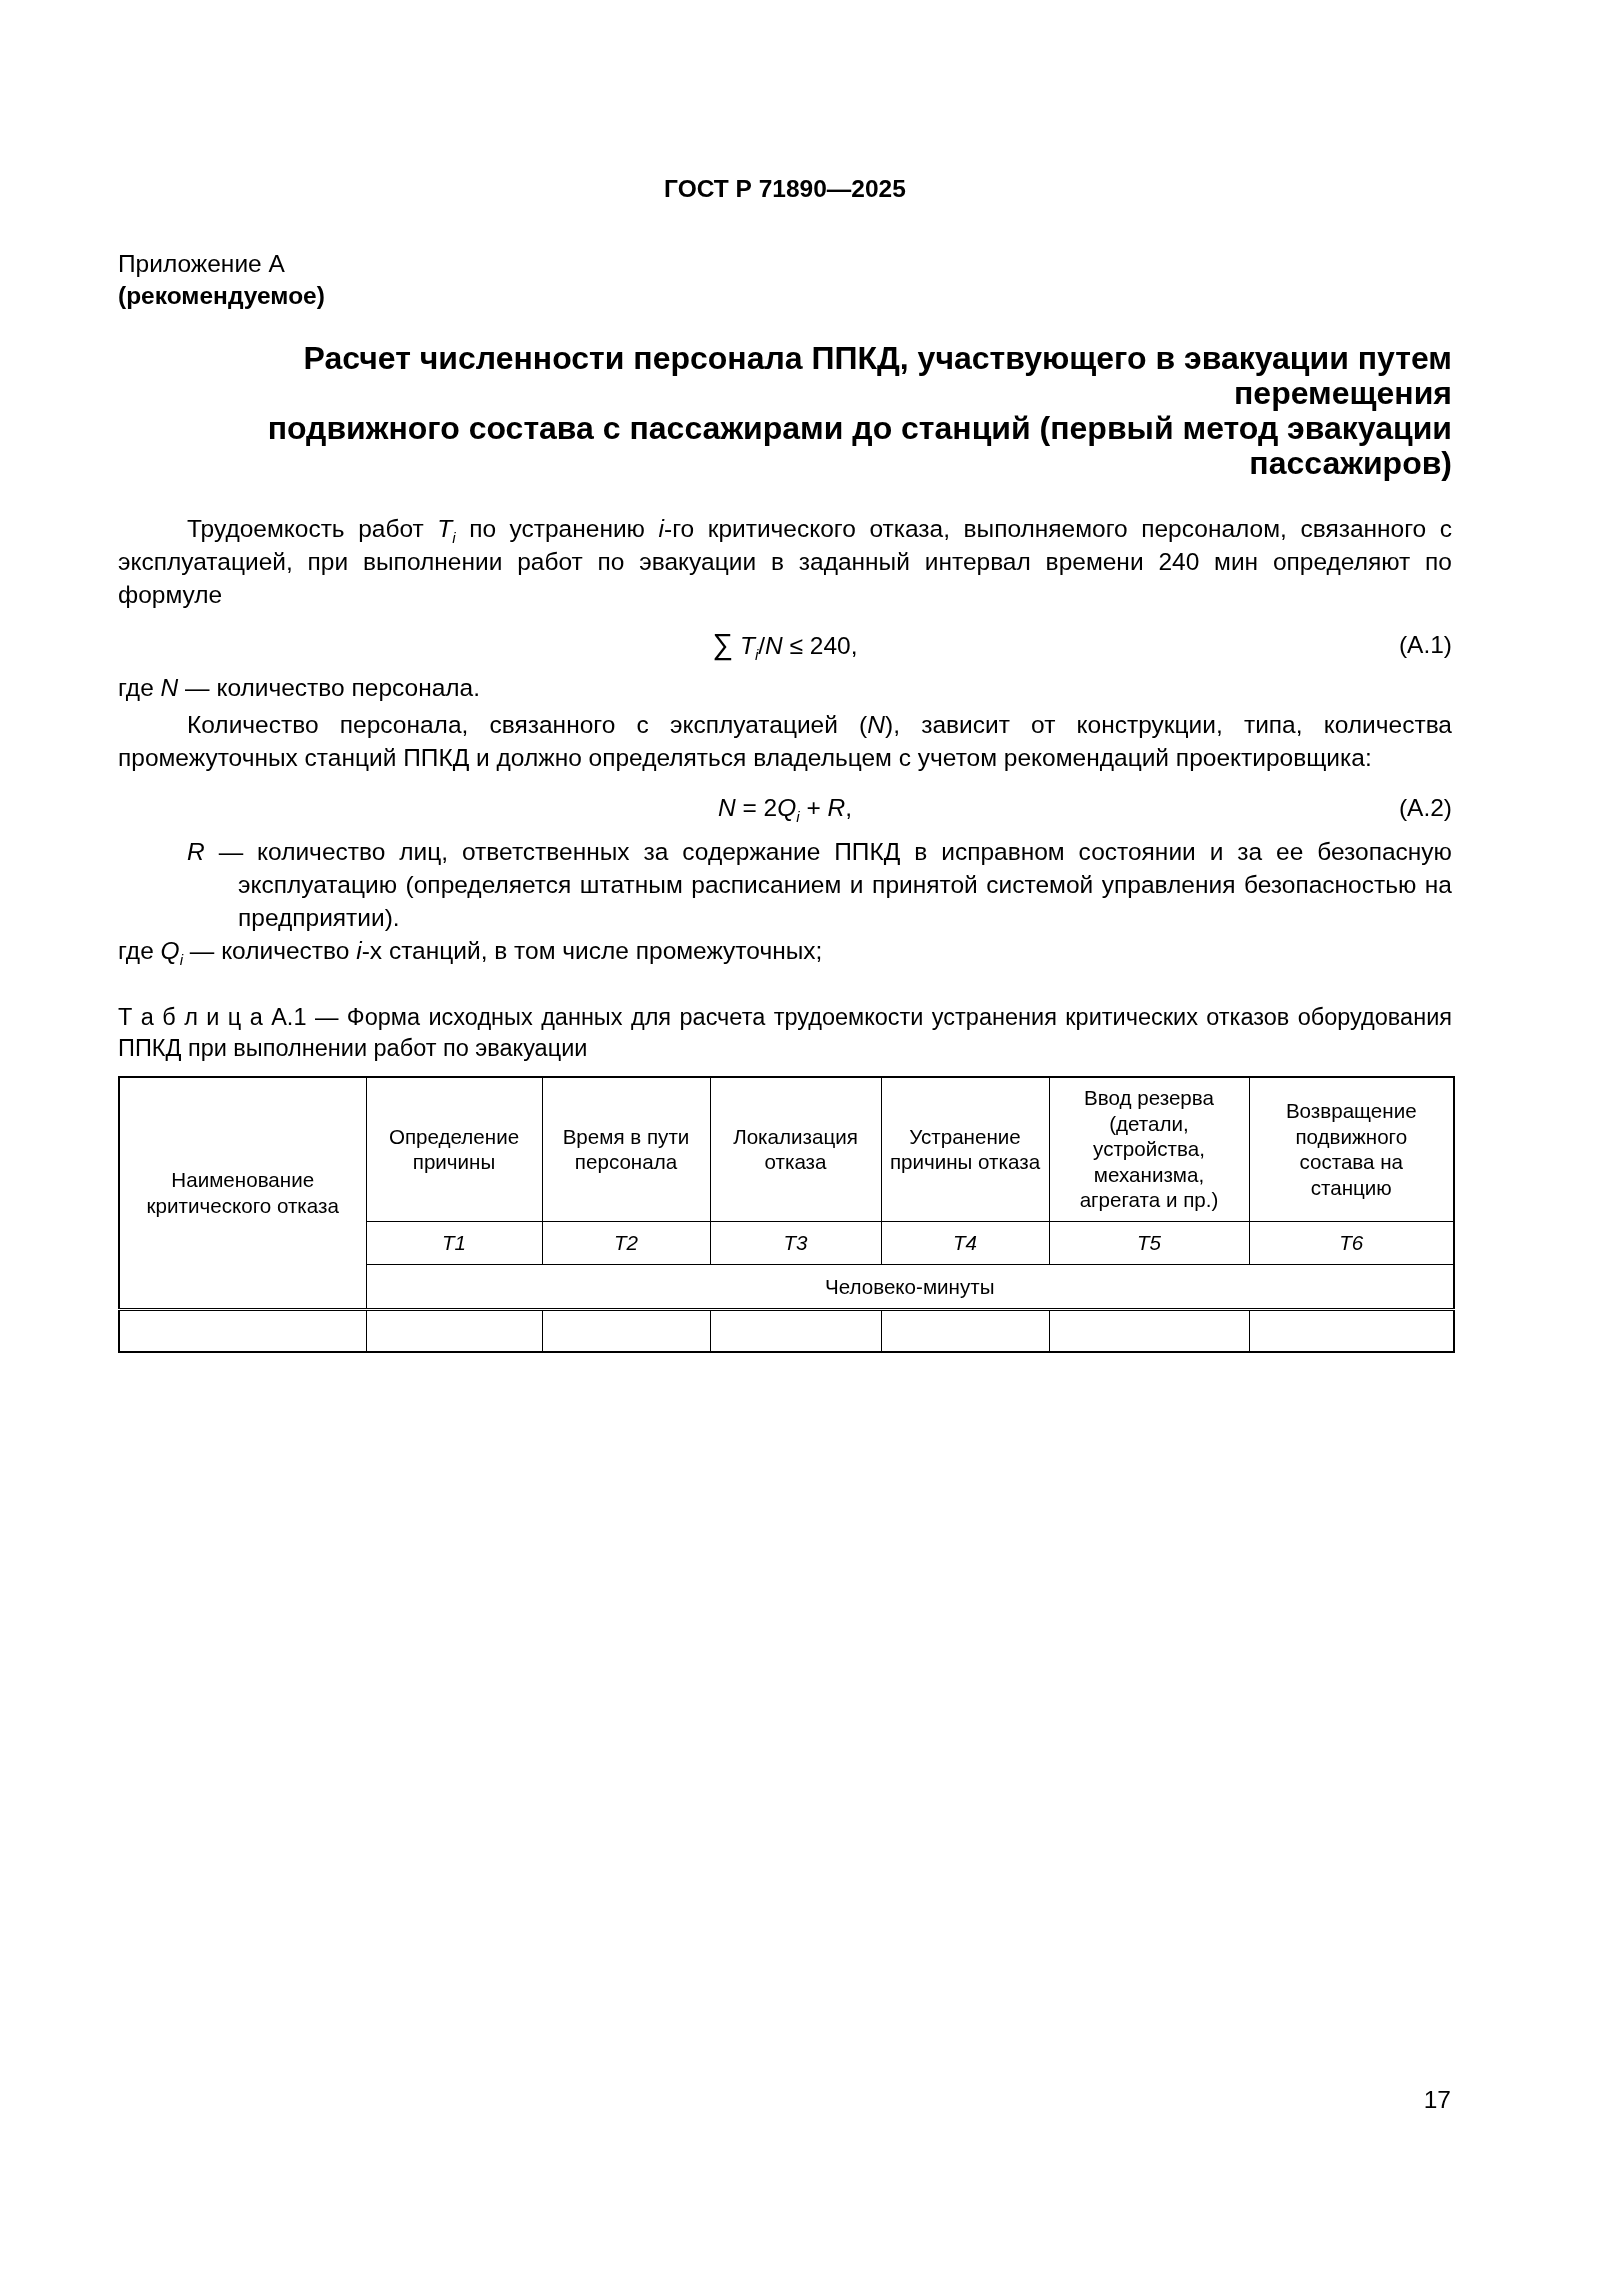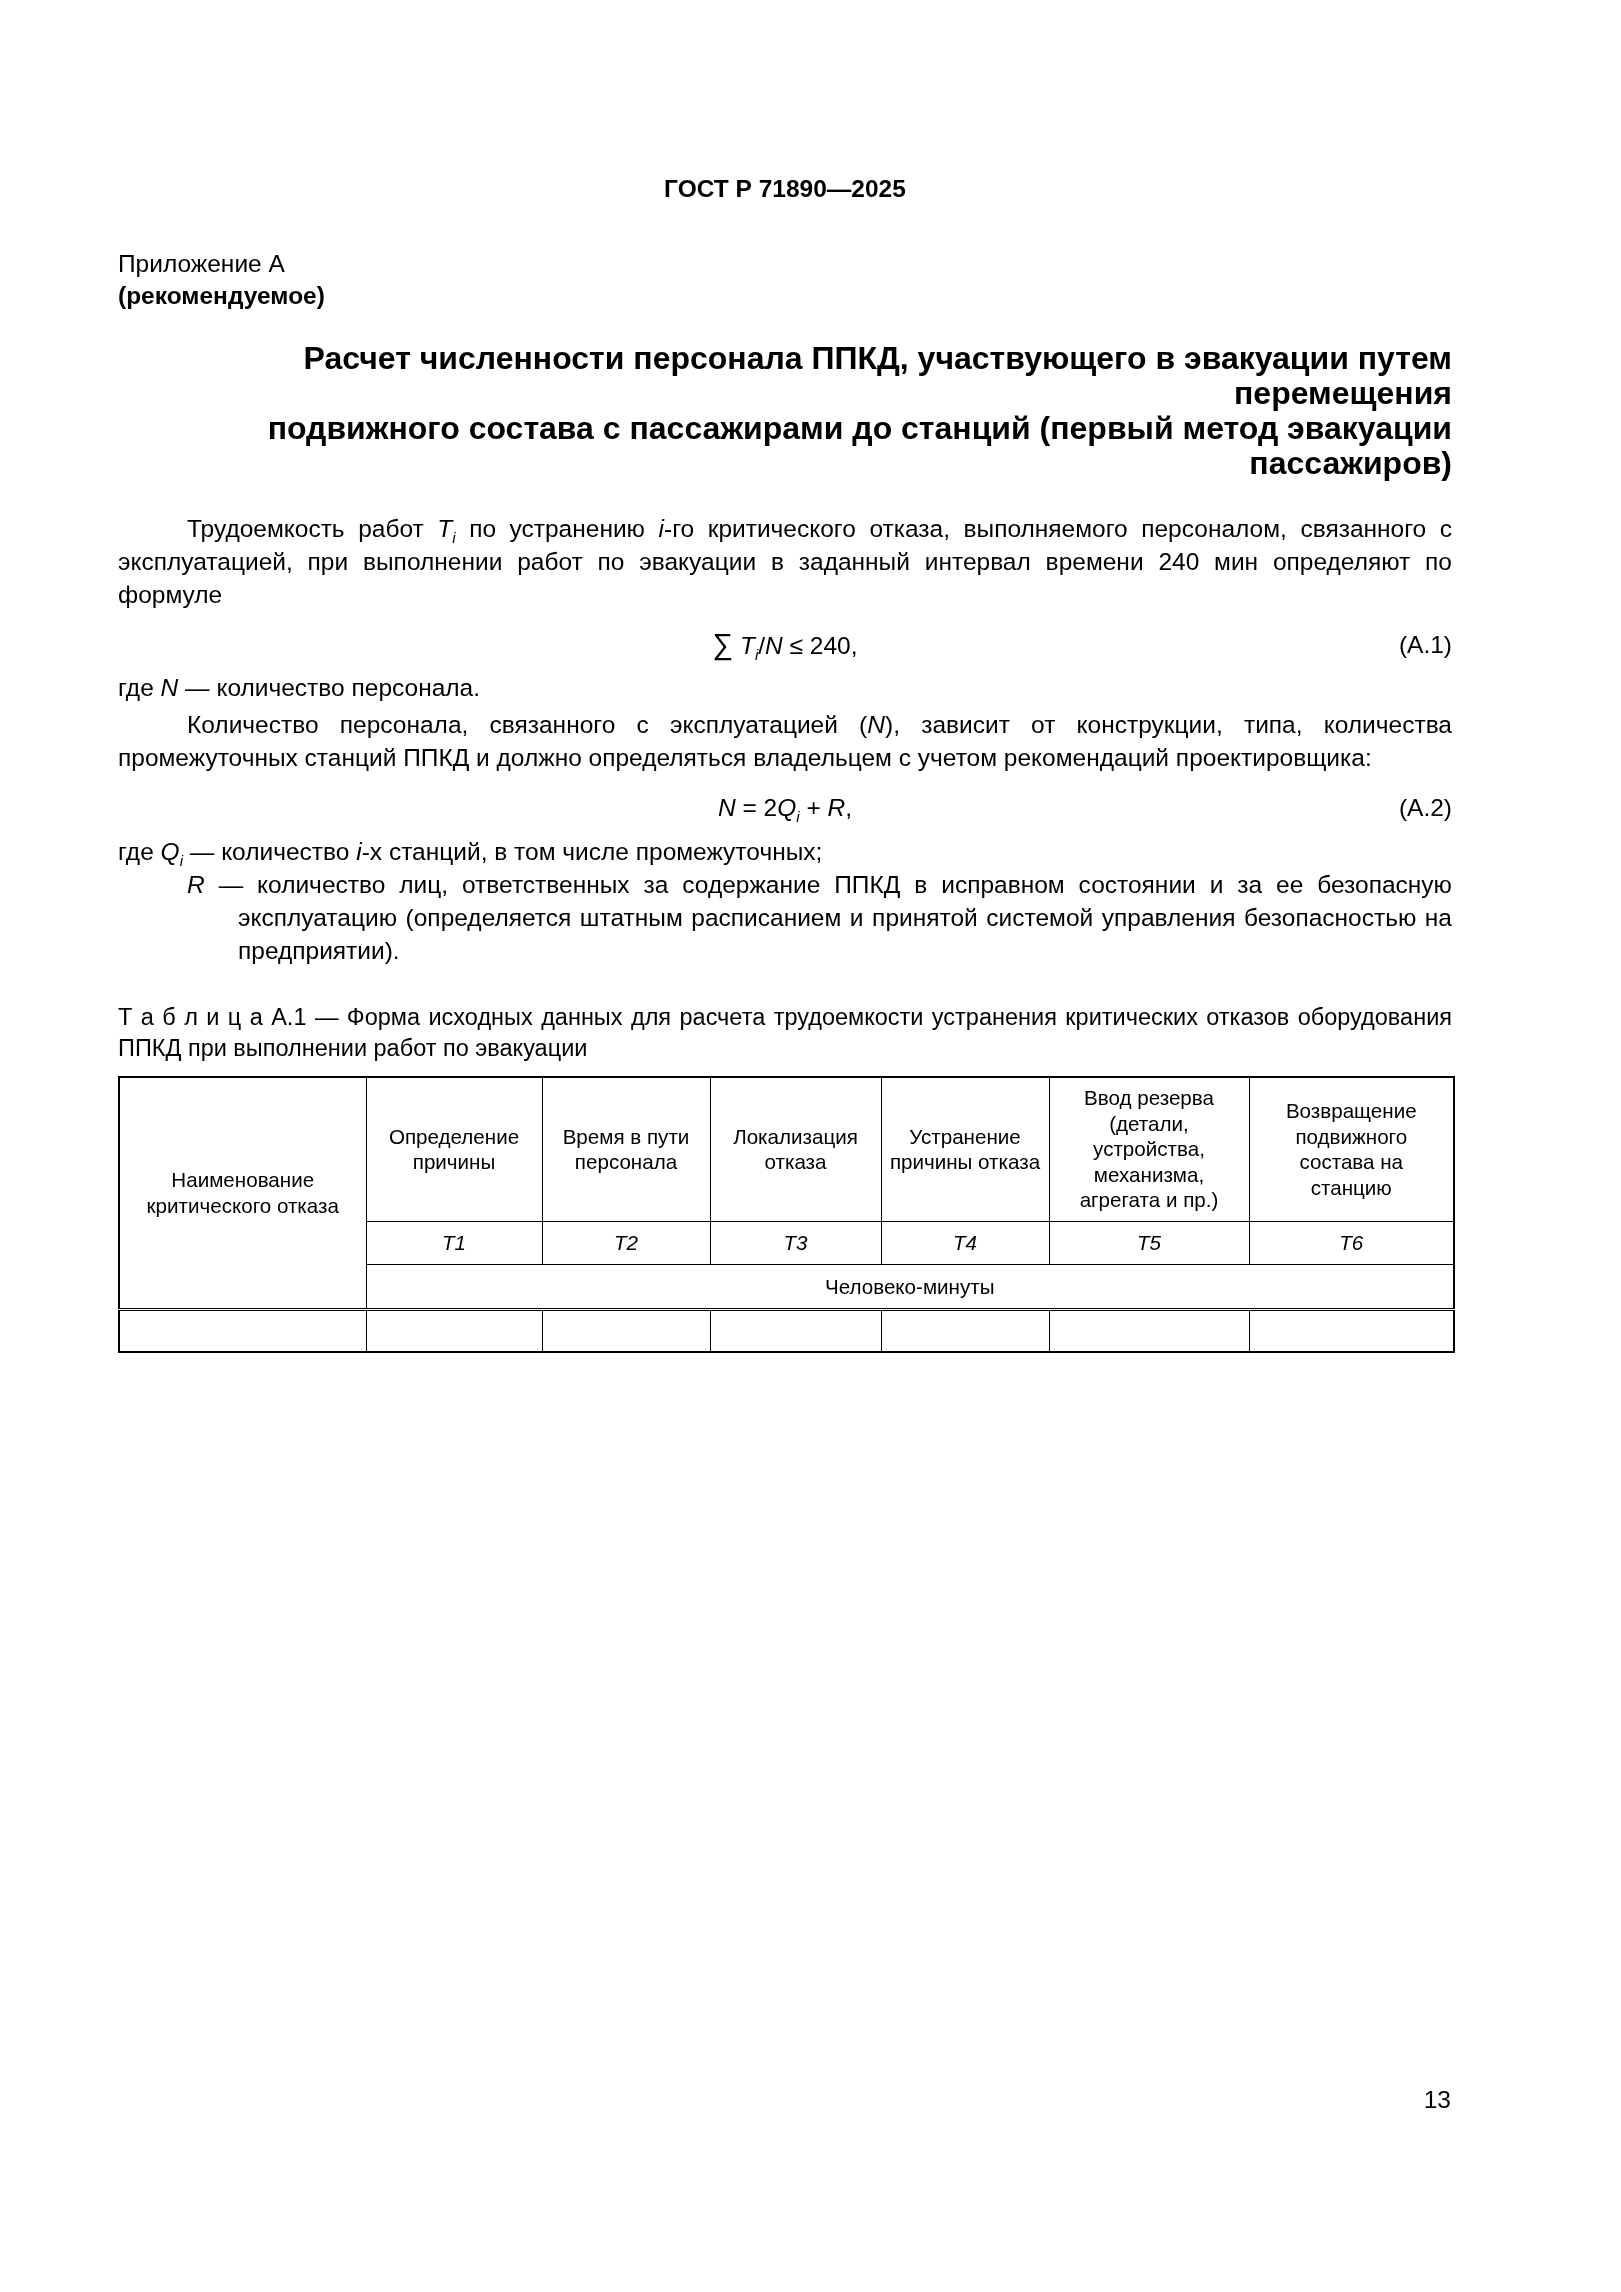--- a/index.html
+++ b/index.html
@@ -69,23 +69,23 @@
 
     <div class="where"><span>где </span><i>N</i><span> — количество персонала.</span></div>
 
     <p class="para indent p2"><span>Количество персонала, связанного с эксплуатацией (</span><i>N</i><span>), зависит от конструкции, типа, количества промежуточных станций ППКД и должно определяться владельцем с учетом рекомендаций проектировщика:</span></p>
 
     <div class="formula-row">
       <span><i>N</i><span> = 2</span><i>Q</i><sub><i>i</i></sub><span> + </span><i>R</i><span>,</span></span>
       <span class="formula-number">(А.2)</span>
     </div>
 
+    <div class="where where-r"><i>R</i><span> — количество лиц, ответственных за содержание ППКД в исправном состоянии и за ее безопасную эксплуатацию (определяется штатным расписанием и принятой системой управления безопасностью на предприятии).</span></div>
+
     <div class="where"><span>где </span><i>Q</i><sub><i>i</i></sub><span> — количество </span><i>i</i><span>-х станций, в том числе промежуточных;</span></div>
-
-    <div class="where where-r"><i>R</i><span> — количество лиц, ответственных за содержание ППКД в исправном состоянии и за ее безопасную эксплуатацию (определяется штатным расписанием и принятой системой управления безопасностью на предприятии).</span></div>
 
 
     <p class="table-caption"><span class="nowrap">Т а б л и ц а   А.1 — </span><span>Форма исходных данных для расчета трудоемкости устранения критических отказов оборудования ППКД при выполнении работ по эвакуации</span></p>
 
     <table class="gost-table">
       <colgroup>
         <col style="width:247px">
         <col style="width:176px">
         <col style="width:168px">
         <col style="width:171px">
@@ -121,15 +121,15 @@
           <td></td>
           <td></td>
           <td></td>
           <td></td>
         </tr>
       </tbody>
     </table>
 
   </div>
 
-  <div class="page-number">13</div>
+  <div class="page-number">17</div>
 </div>
 
 
 </body></html>

